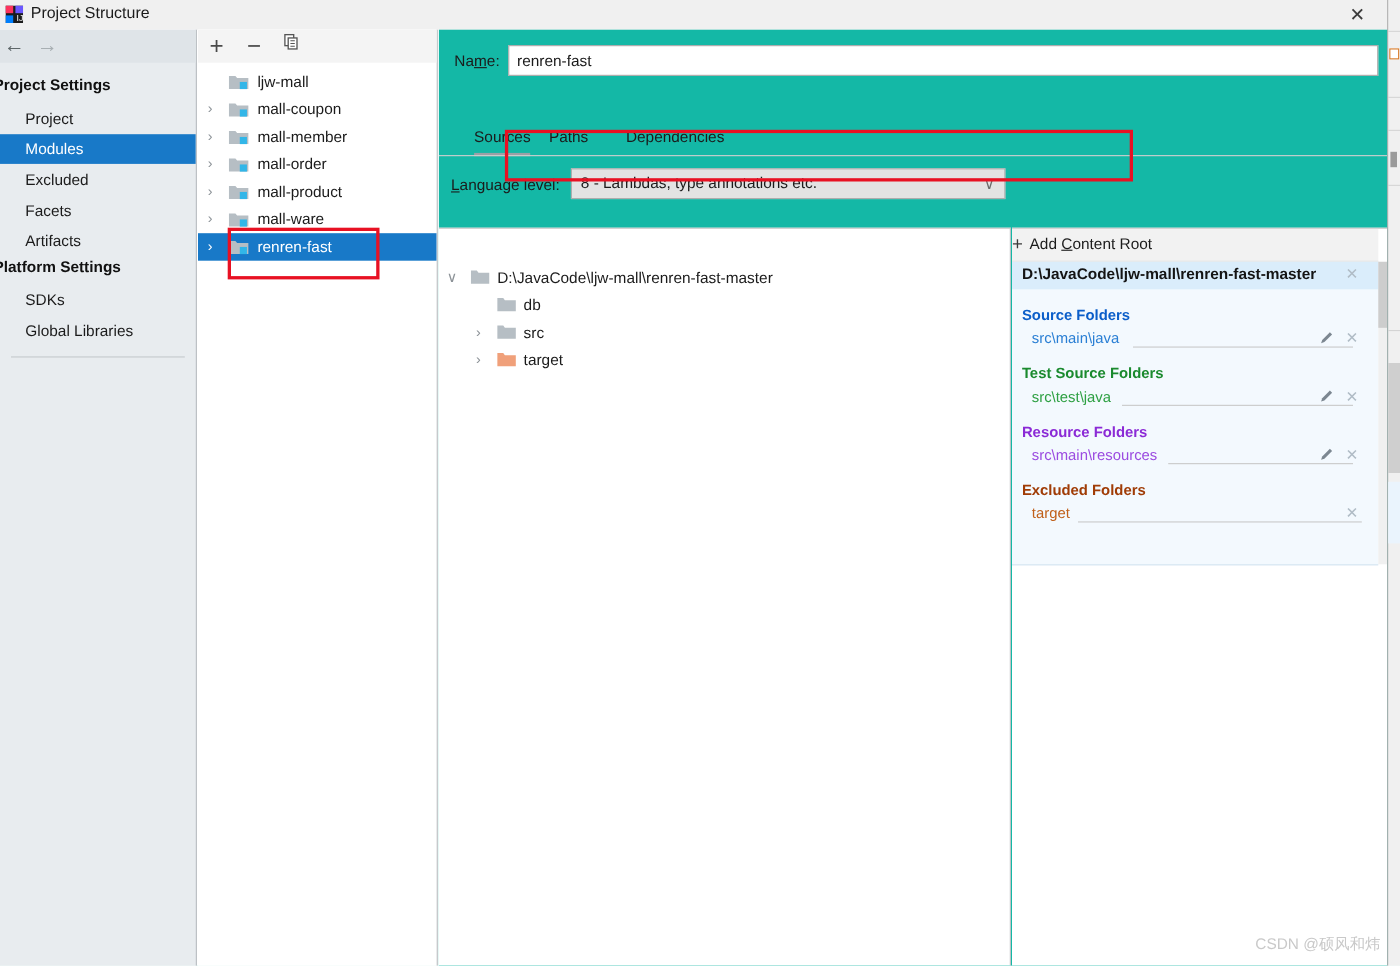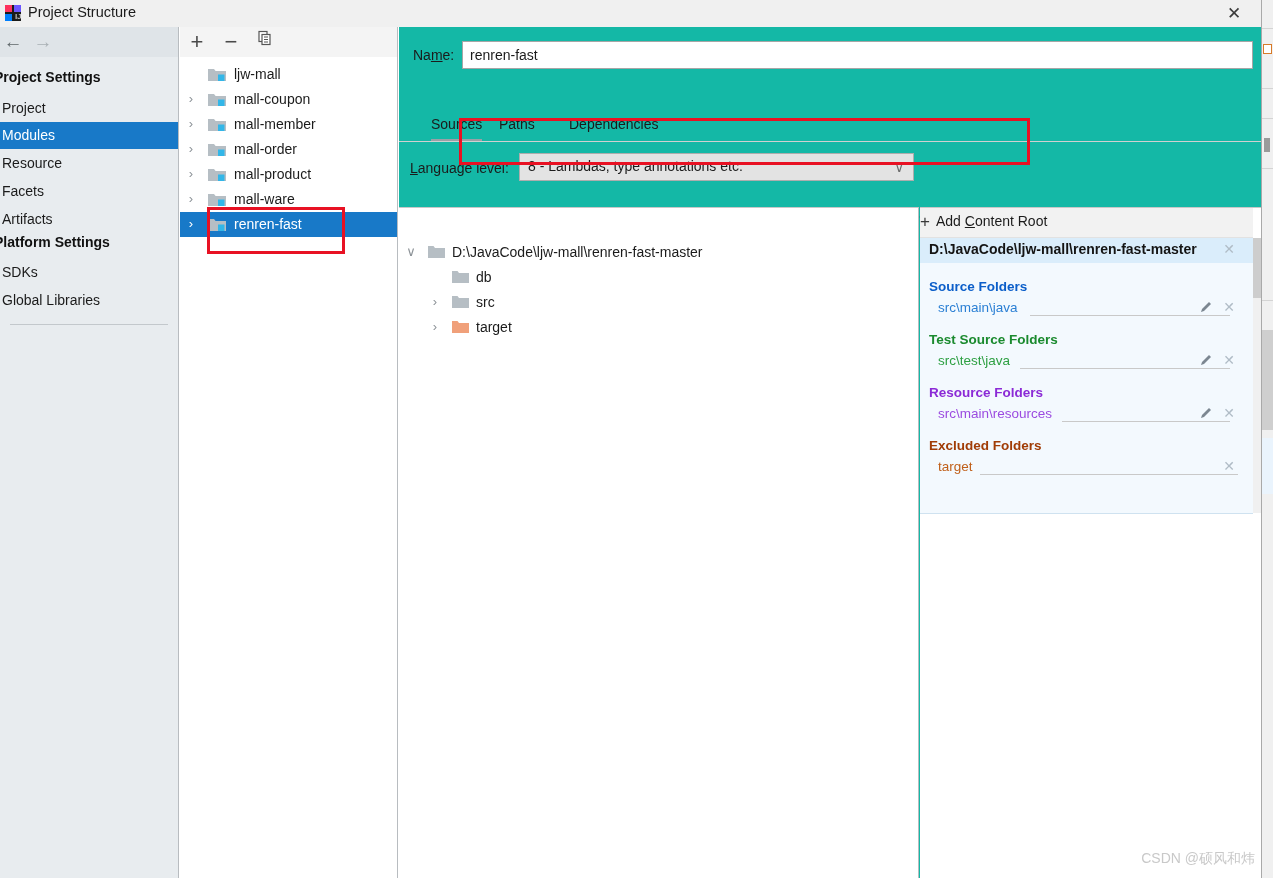--- a/index.html
+++ b/index.html
@@ -133,21 +133,21 @@
   }
   .nav-item {
     position: absolute;
     left: 0;
     width: 178px; height: 27px;
     line-height: 27px;
     font-size: 14px;
     color: #1b1b1b;
     white-space: nowrap;
     box-sizing: border-box;
-    padding-left: 2px;
+    padding-left: 23px;
   }
   .nav-item.selected {
     background: #1879c8;
     color: #ffffff;
   }
   .sidebar-sep {
     position: absolute;
     left: 10px; top: 297px;
     width: 158px; height: 1px;
     background: #c3c8cc;
@@ -509,21 +509,21 @@
 
   <div class="sidebar">
     <div class="nav-arrows">
       <div class="nav-arrow back">←</div>
       <div class="nav-arrow fwd">→</div>
     </div>
 
     <div class="nav-group-title" style="top:42px">Project Settings</div>
     <div class="nav-item" style="top:68px"><span>Project</span></div>
     <div class="nav-item selected" style="top:95px"><span>Modules</span></div>
-    <div class="nav-item" style="top:123px"><span>Resource</span></div>
+    <div class="nav-item" style="top:123px"><span>Excluded</span></div>
     <div class="nav-item" style="top:151px"><span>Facets</span></div>
     <div class="nav-item" style="top:179px"><span>Artifacts</span></div>
 
     <div class="nav-group-title" style="top:207px">Platform Settings</div>
     <div class="nav-item" style="top:232px"><span>SDKs</span></div>
     <div class="nav-item" style="top:260px"><span>Global Libraries</span></div>
 
     <div class="sidebar-sep"></div>
   </div>
 

